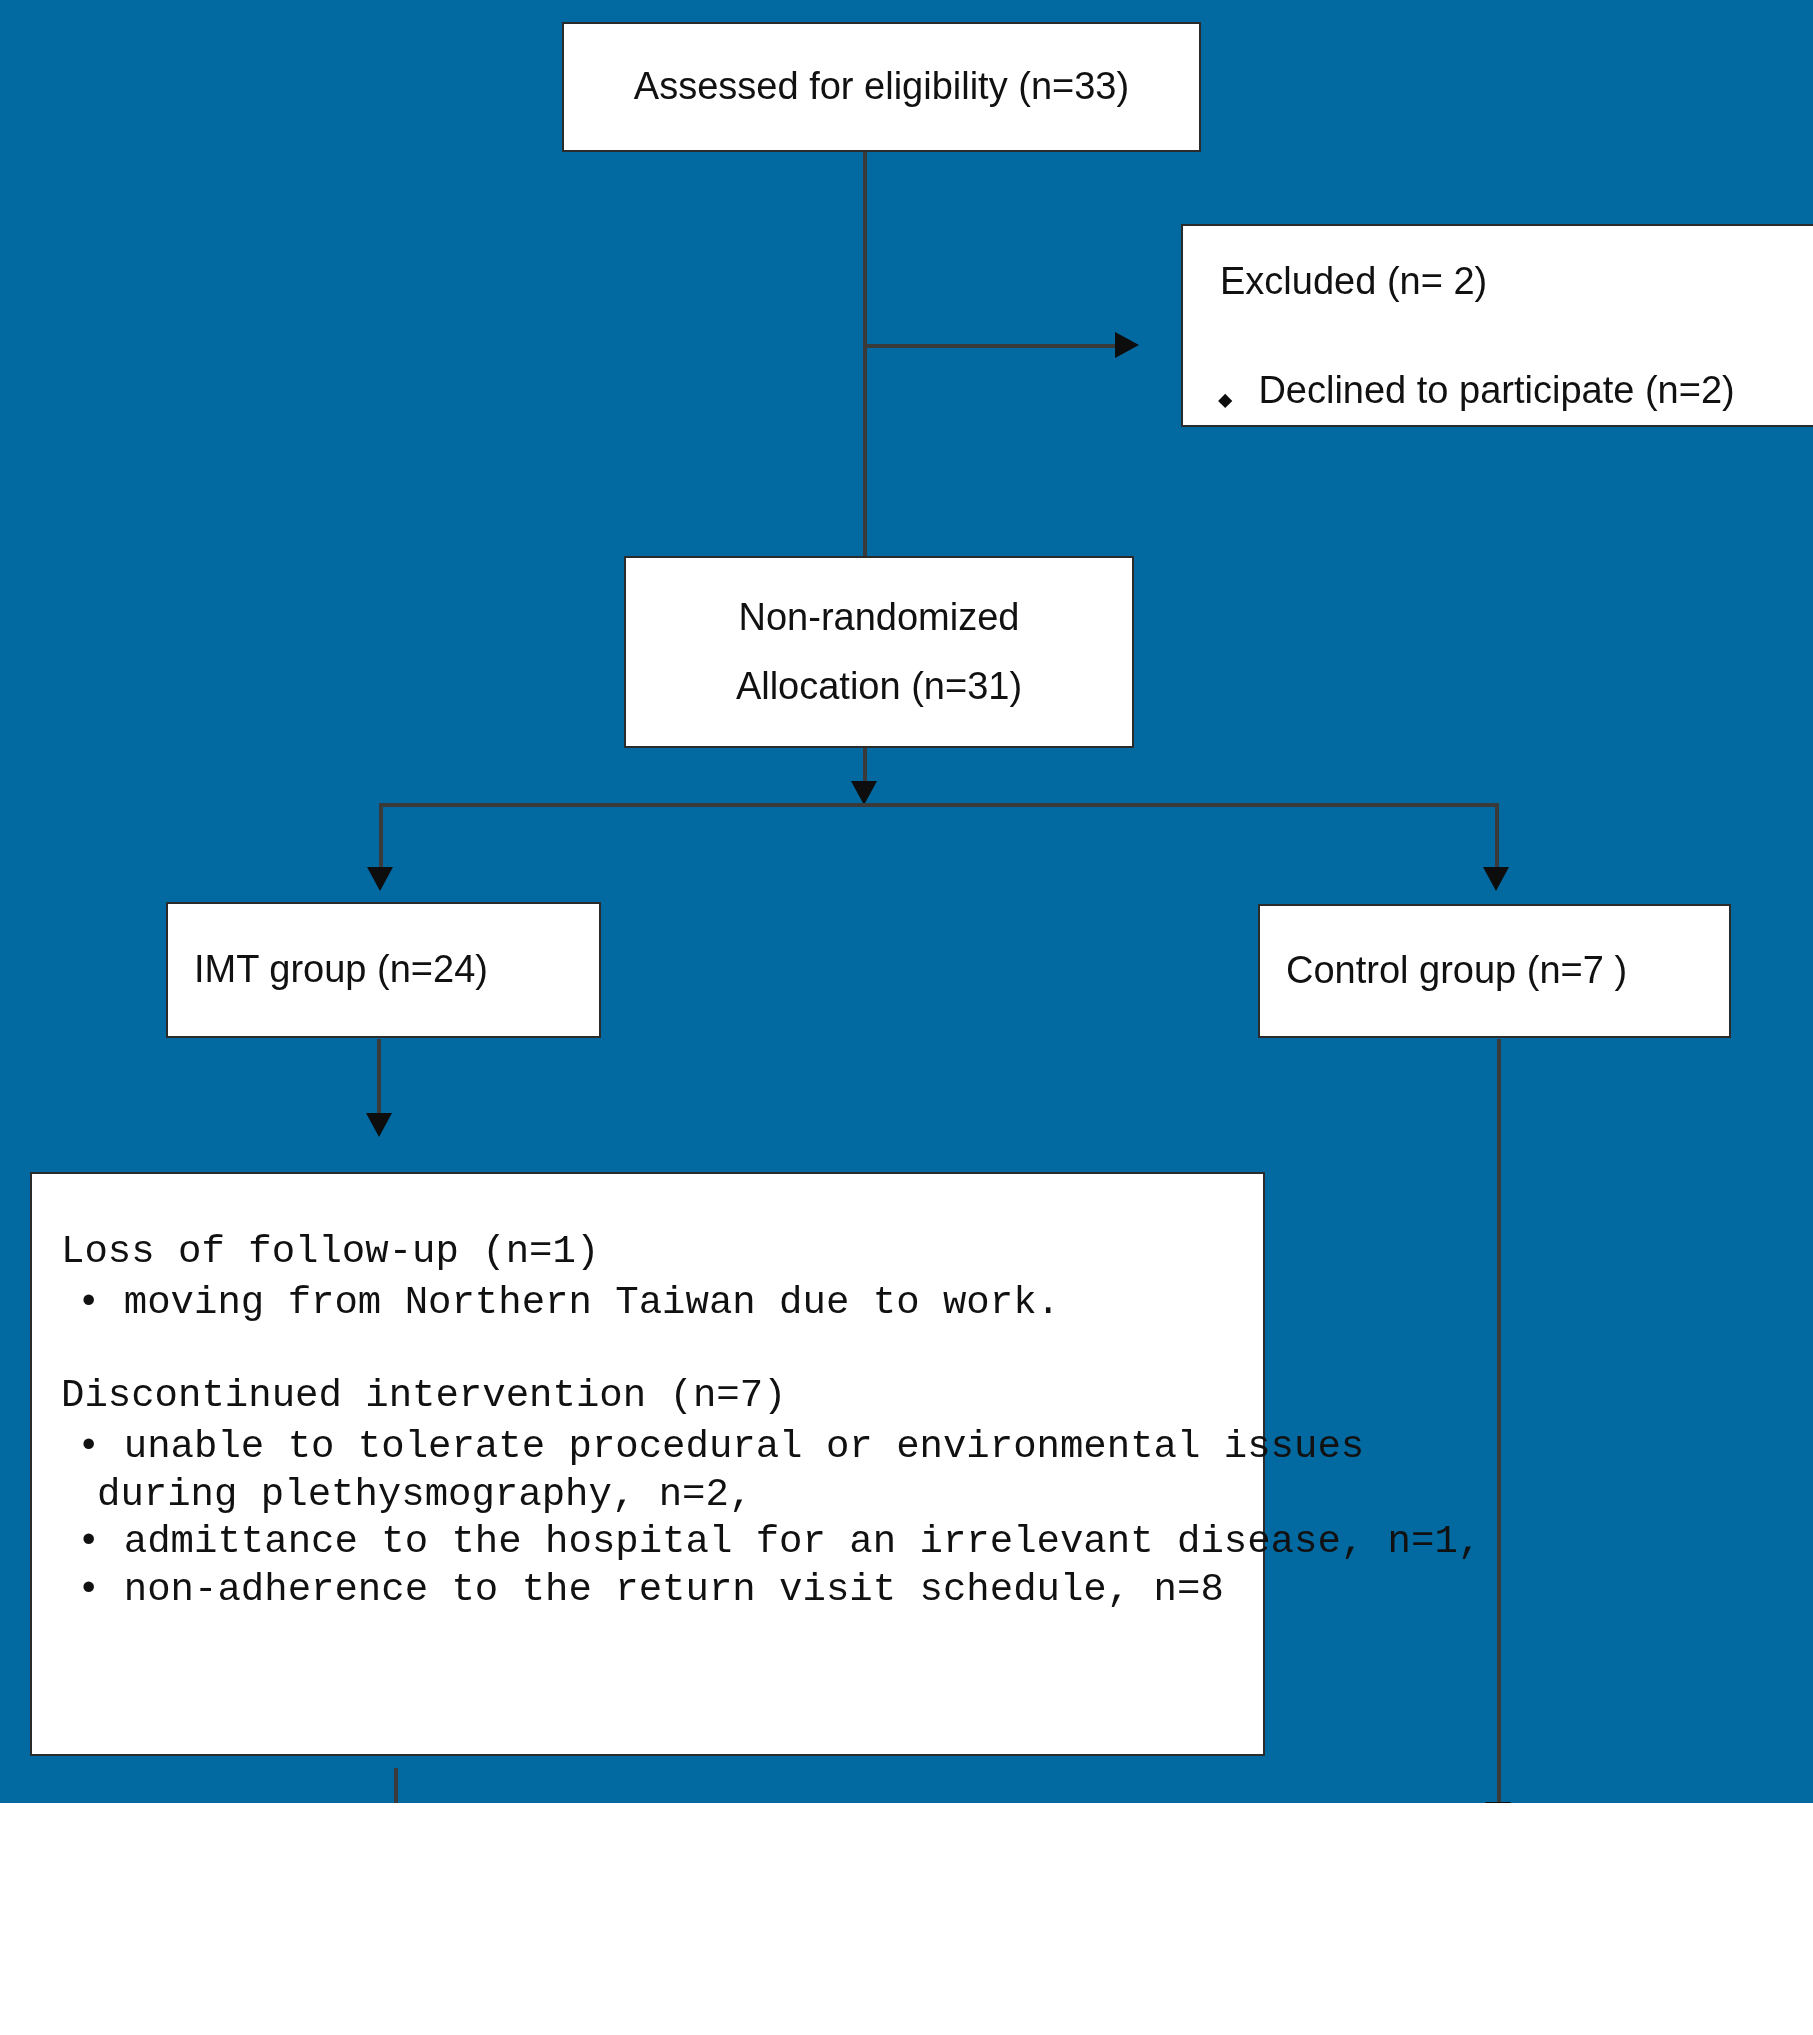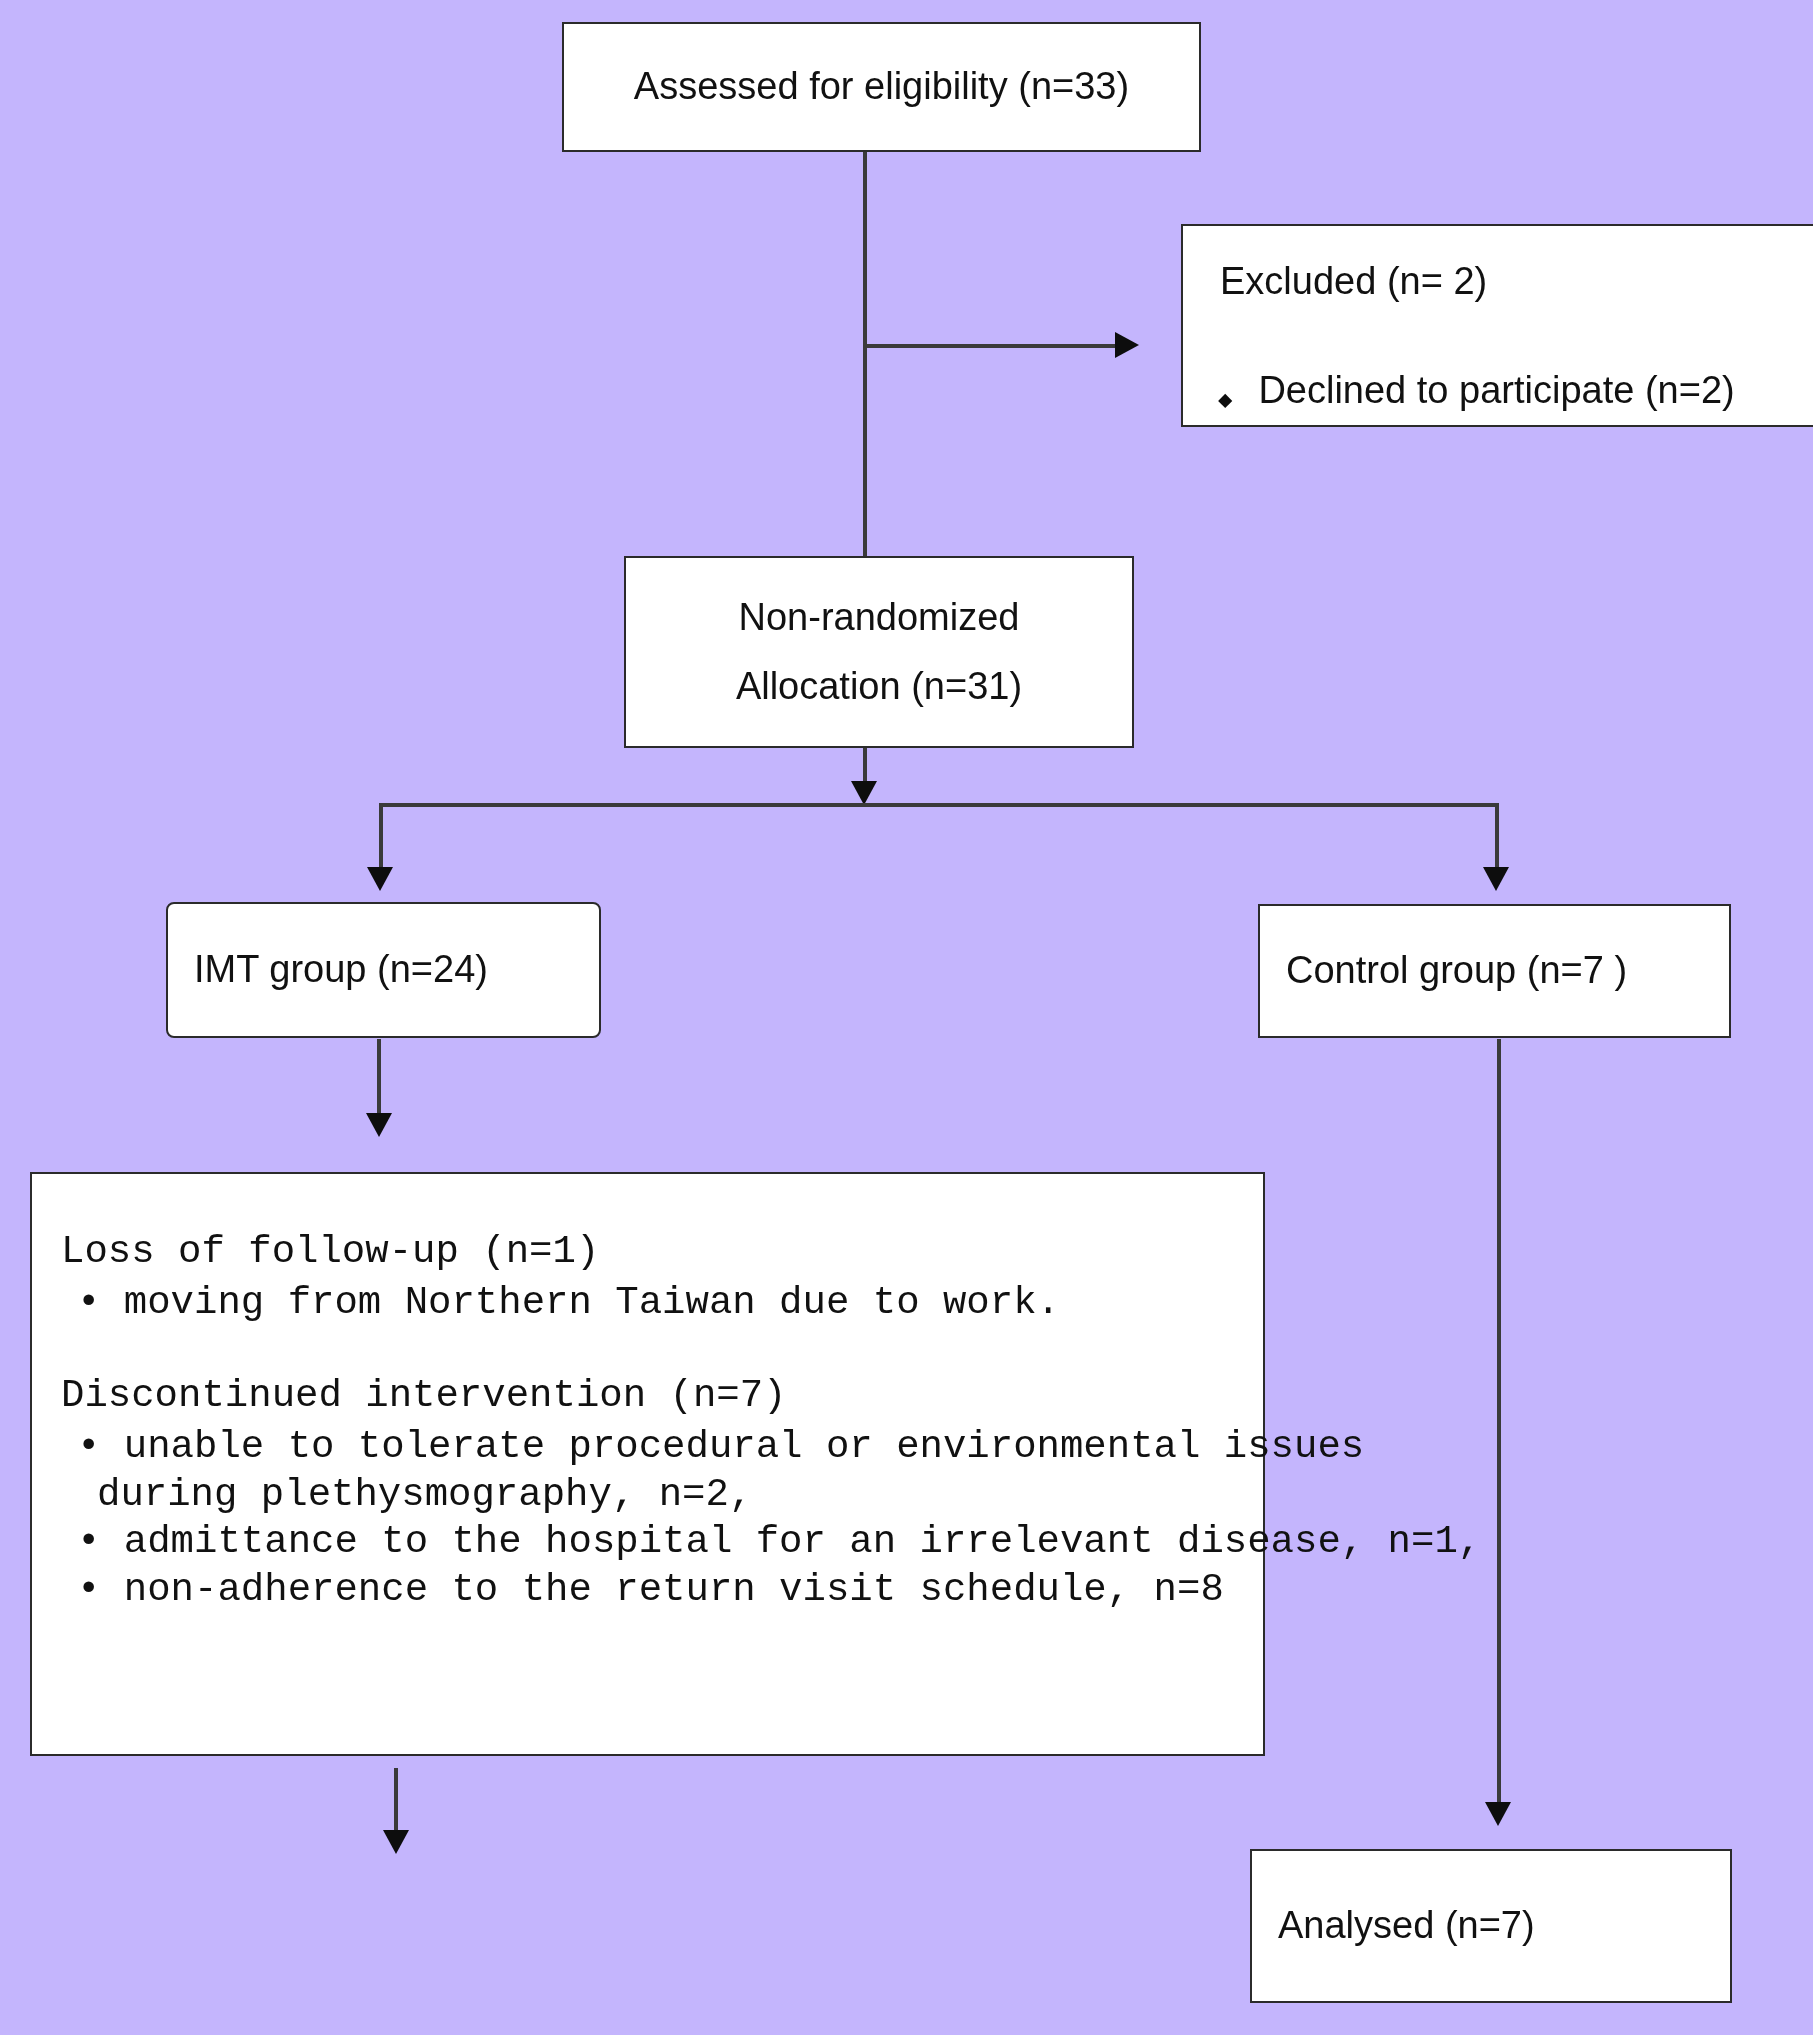--- a/index.html
+++ b/index.html
@@ -7,22 +7,22 @@
     padding: 0;
     background: #ffffff;
   }
   body {
     font-family: "Liberation Sans", sans-serif;
     color: #000000;
   }
   #canvas {
     position: relative;
     width: 1814px;
-    height: 2035px;
-    background: #c4b5fd;
+    height: 1803px;
+    background: #0369a1;
     overflow: hidden;
   }
   .box {
     position: absolute;
     box-sizing: border-box;
     background: #ffffff;
     border: 2.5px solid #2b2b2b;
   }
   .box-sans {
     font-family: "Liberation Sans", sans-serif;
@@ -155,21 +155,21 @@
   <div class="arrow-down" style="left:851px; top:781px;"></div>
 
   <div class="line-h" style="left:379px; top:803px; width:1119px;"></div>
 
   <div class="line-v" style="left:379px; top:803px; height:72px;"></div>
   <div class="arrow-down" style="left:367px; top:867px;"></div>
 
   <div class="line-v" style="left:1495px; top:803px; height:72px;"></div>
   <div class="arrow-down" style="left:1483px; top:867px;"></div>
 
-  <div class="box box-sans left-middle pad-left" style="left:166px; top:902px; width:435px; height:136px;border-radius:8px;">
+  <div class="box box-sans left-middle pad-left" style="left:166px; top:902px; width:435px; height:136px;">
     <span>IMT group (n=24)</span>
   </div>
 
   <div class="box box-sans left-middle pad-left" style="left:1258px; top:904px; width:473px; height:134px;">
     <span>Control group (n=7 )</span>
   </div>
 
   <div class="line-v" style="left:377px; top:1039px; height:80px;"></div>
   <div class="arrow-down" style="left:366px; top:1113px;"></div>
 

